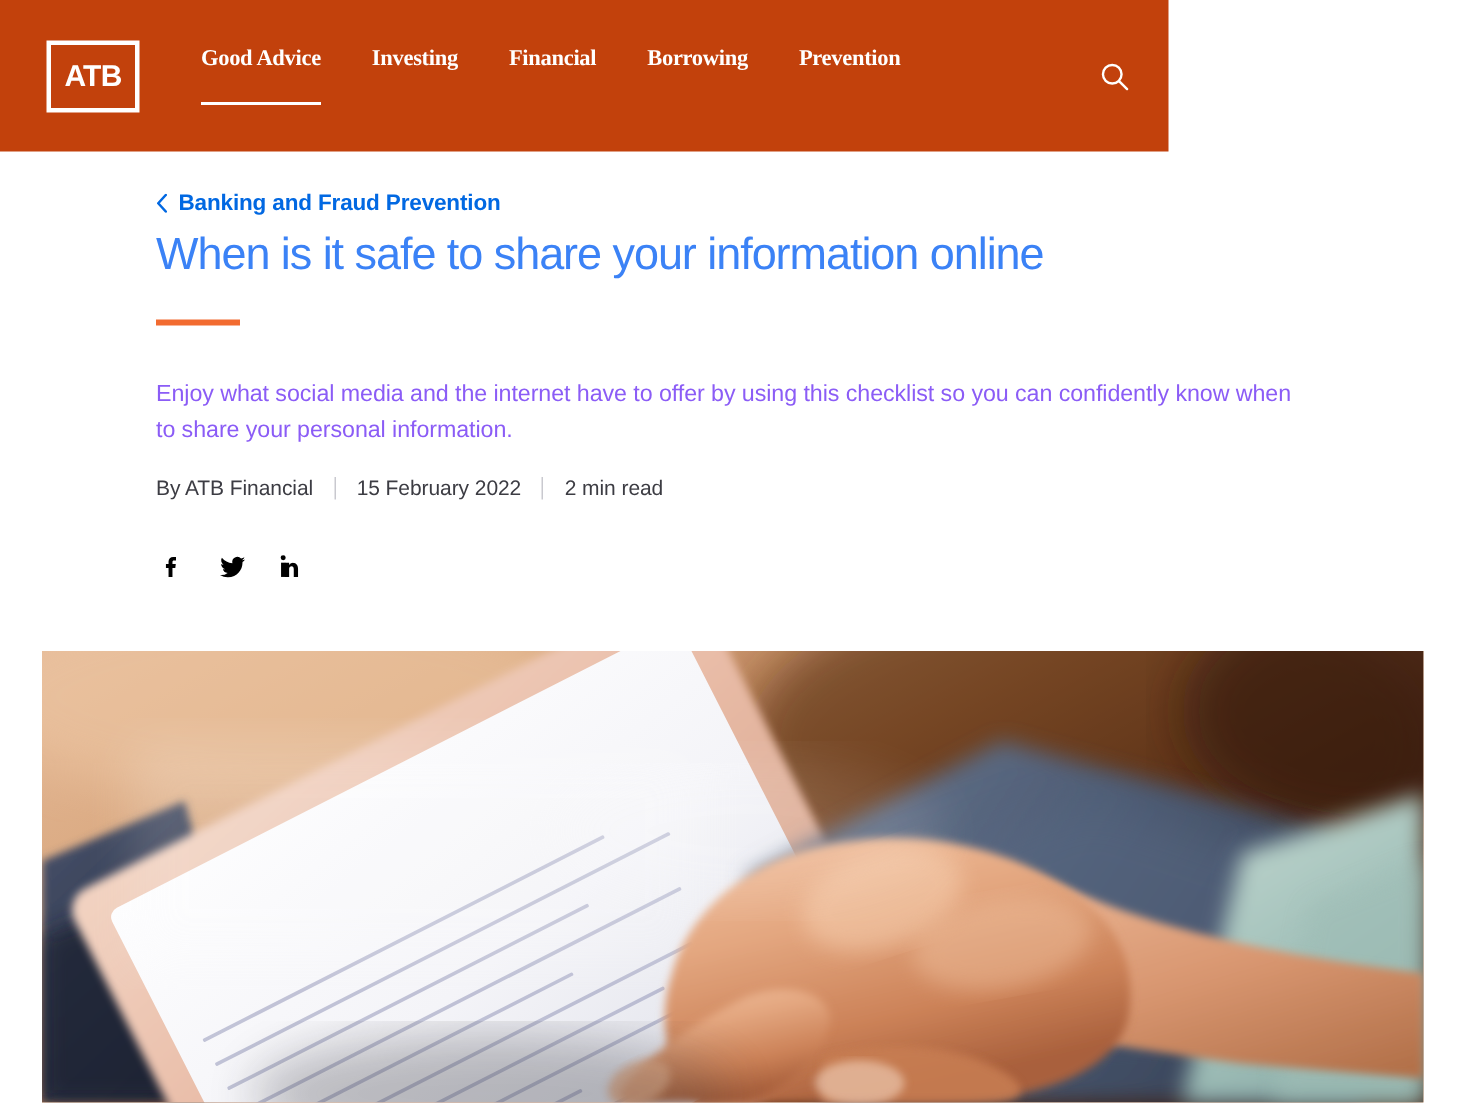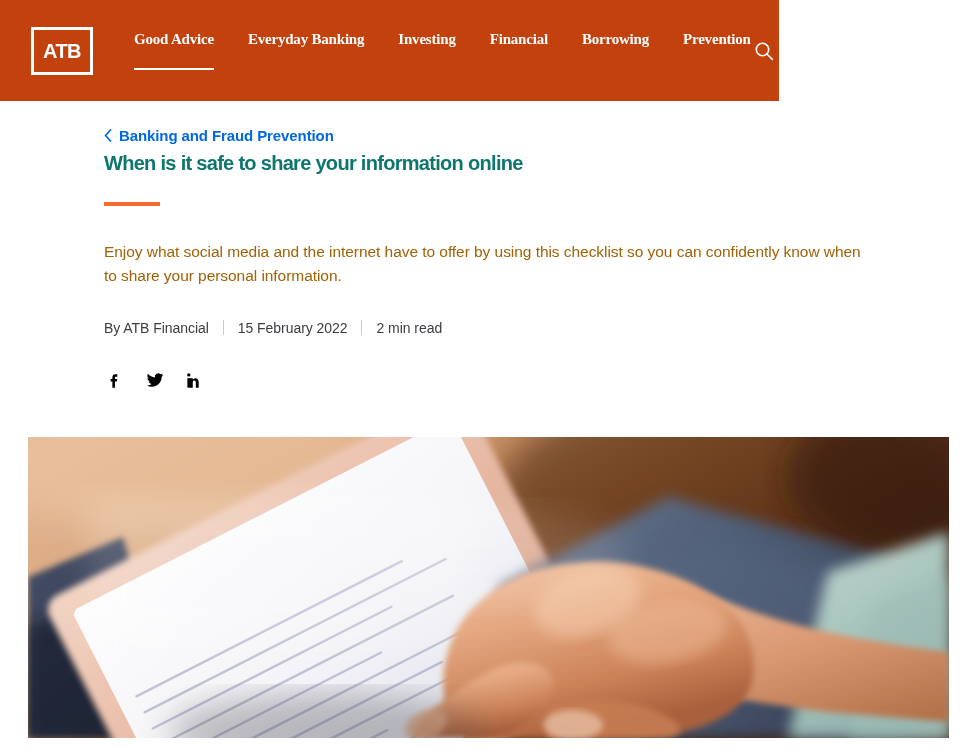--- a/index.html
+++ b/index.html
@@ -105,45 +105,45 @@
   }
   .breadcrumb-label {
     color: #0168E2;
     font-size: 15px;
     font-weight: 700;
     letter-spacing: -0.1px;
   }
 
   .article-title {
     margin-top: 8px;
-    color: #0f766e;
-    font-size: 20px;
-    font-weight: 700;
+    color: #3b82f6;
+    font-size: 30px;
+    font-weight: 400;
     letter-spacing: -0.7px;
     line-height: 1.18;
   }
 
   .accent-rule {
     margin-top: 26px;
     width: 56px;
     height: 4px;
     background: #F26B30;
   }
 
   .deck {
     margin-top: 34px;
     width: 770px;
-    color: #a16207;
+    color: #8b5cf6;
     font-size: 15.5px;
     line-height: 24px;
     letter-spacing: -0.05px;
   }
 
   .byline {
-    margin-top: 32px;
+    margin-top: 18px;
     display: flex;
     align-items: center;
     color: #3C3C43;
     font-size: 14px;
     letter-spacing: -0.05px;
   }
   .byline-sep {
     display: inline-block;
     width: 1px;
     height: 15px;
@@ -183,21 +183,20 @@
 <body>
 
 <header class="site-header">
 
   <div class="logo-box">
     <span class="logo-text">ATB</span>
   </div>
 
   <nav class="main-nav">
     <a class="nav-item active" href="#">Good Advice</a>
-    <a class="nav-item" href="#">Everyday Banking</a>
     <a class="nav-item" href="#">Investing</a>
     <a class="nav-item" href="#">Financial</a>
     <a class="nav-item" href="#">Borrowing</a>
     <a class="nav-item" href="#">Prevention</a>
   </nav>
 
   <button class="search-button">
     <svg width="20" height="20" viewBox="0 0 20 20">
       <circle cx="8.5" cy="8.5" r="6.2" fill="none" stroke="#ffffff" stroke-width="1.6"></circle>
       <line x1="13.2" y1="13.2" x2="18.4" y2="18.4" stroke="#ffffff" stroke-width="1.6" stroke-linecap="round"></line>

